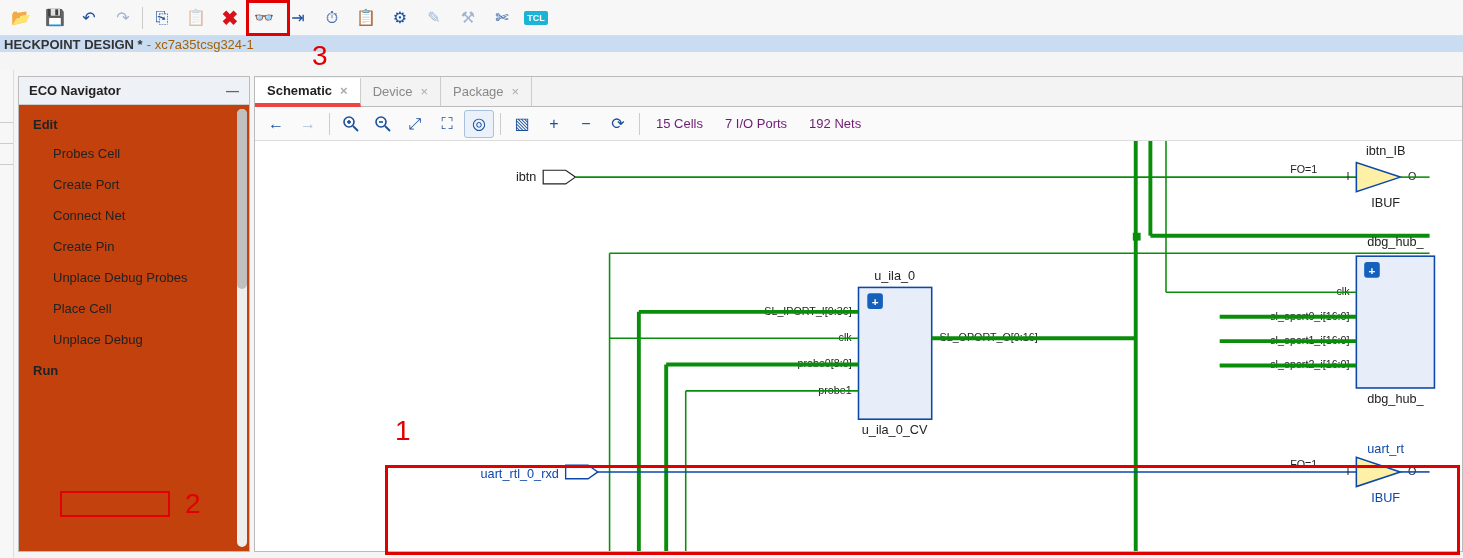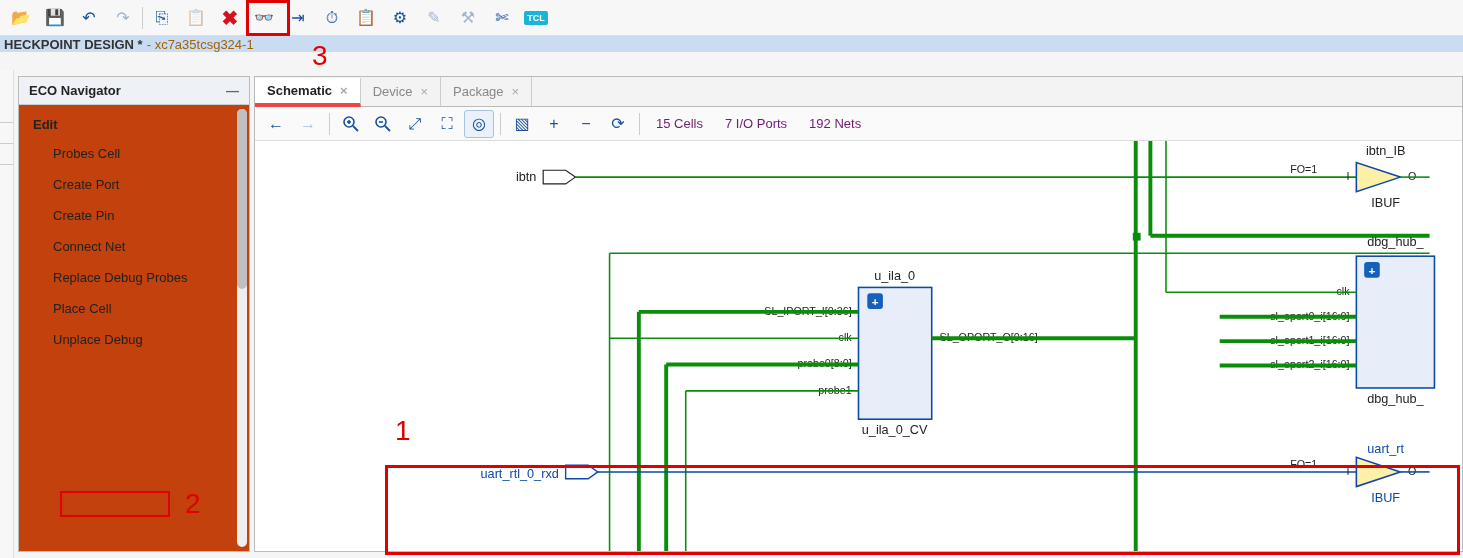--- a/index.html
+++ b/index.html
@@ -237,25 +237,26 @@
     <div class="sidebar-header">
       <span>ECO Navigator</span>
       <span style="color:#666;">—</span>
     </div>
     <div class="sidebar-body" id="sidebar-body">
       <div class="sidebar-scroll-track"></div>
       <div class="sidebar-scroll-thumb"></div>
     <div class="sidebar-section-head">Edit</div>
         <div class="sidebar-item">Probes Cell</div>
         <div class="sidebar-item">Create Port</div>
+        <div class="sidebar-item">Connect Net</div>
         <div class="sidebar-item">Create Pin</div>
-        <div class="sidebar-item">Connect Net</div>
-        <div class="sidebar-item">Replace Debug Probes</div>
+        <div class="sidebar-item">Unplace Debug Probes</div>
         <div class="sidebar-item">Place Cell</div>
         <div class="sidebar-item">Unplace Debug</div>
+        <div class="sidebar-section-head">Run</div>
       </div>
   </div>
 
   <div class="center">
 
     <div class="tabs" id="tabs-row">
         <div class="tab active">
           <span>Schematic</span>
           <span class="tab-x">×</span>
         </div>

